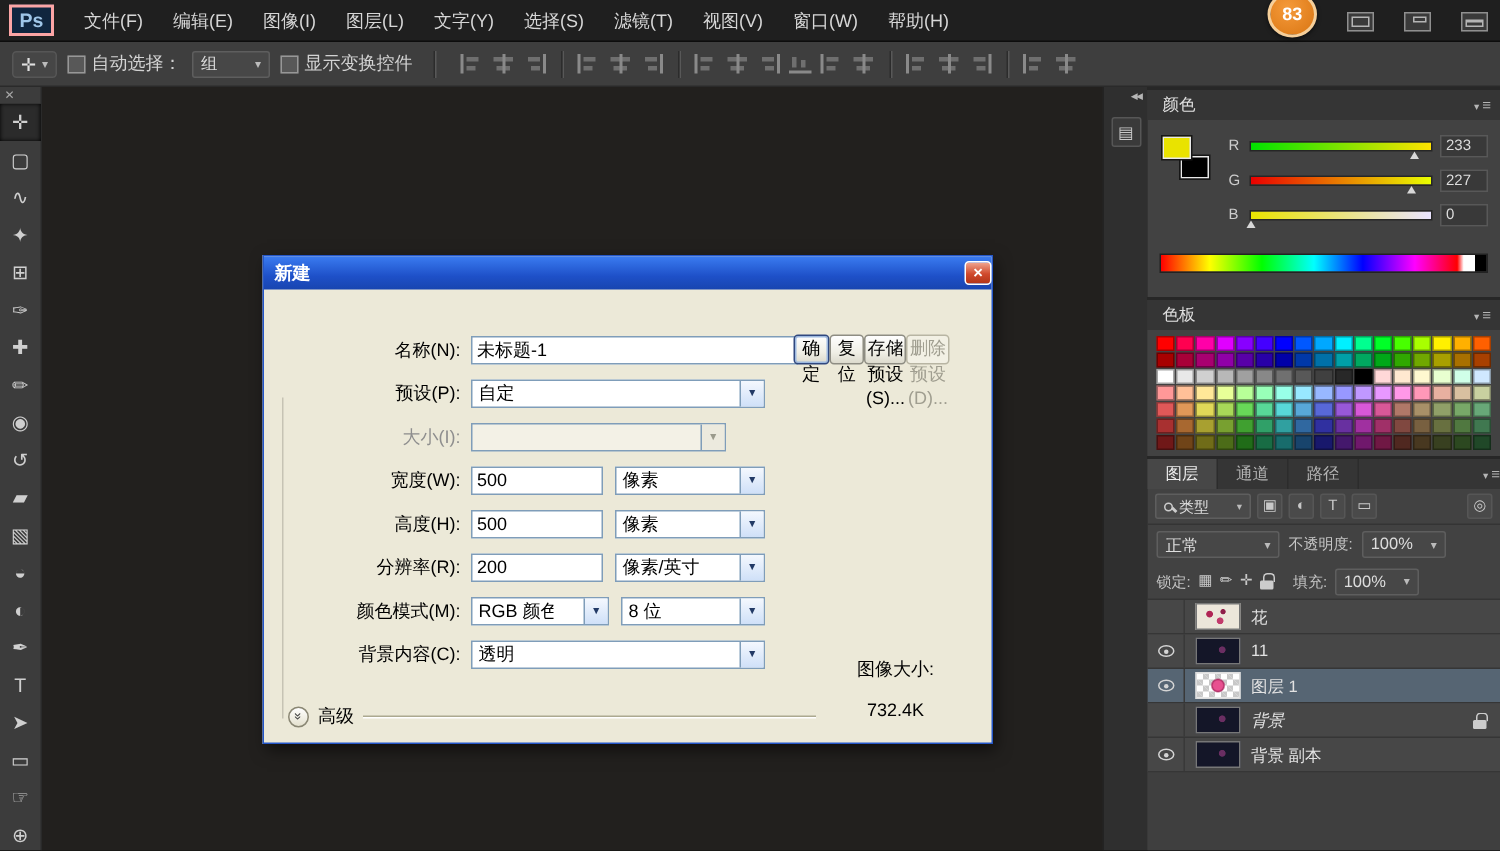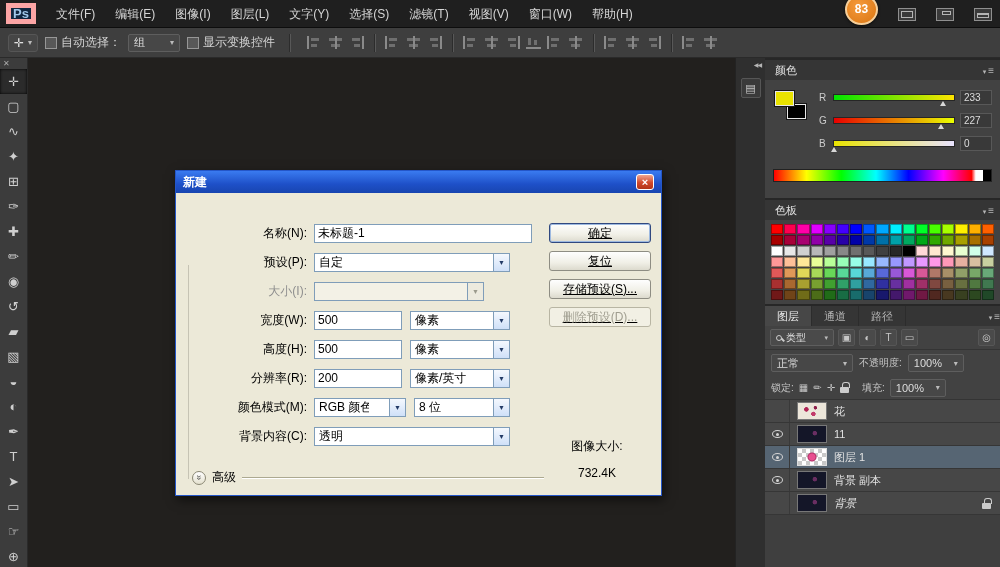--- a/index.html
+++ b/index.html
@@ -1,21 +1,21 @@
 <!DOCTYPE html>
 <html><head>
 <meta charset="utf-8">
 <style>
   html,body{margin:0;padding:0;background:#111;}
   *{box-sizing:border-box;font-family:"Liberation Sans","DejaVu Sans",sans-serif;}
   .app{position:relative;width:1000px;height:567px;background:#232221;overflow:hidden;}
 
   
   .menubar{height:28px;background:#1f1f1f;border-bottom:1px solid #0d0d0d;display:flex;align-items:center;padding:0 6px;position:relative;}
-  .ps-logo{width:30px;height:21px;background:#10263f;border:5px solid #fca5a5;color:#9fc6e8;font-weight:bold;font-size:13px;display:flex;align-items:center;justify-content:center;margin-right:10px;}
+  .ps-logo{width:30px;height:21px;background:#10263f;border:2px solid #fca5a5;color:#9fc6e8;font-weight:bold;font-size:13px;display:flex;align-items:center;justify-content:center;margin-right:10px;}
   .menu-items{display:flex;height:100%;align-items:center;}
   .menu-item{padding:0 10px;font-size:12px;color:#d6d6d6;line-height:28px;cursor:default;}
   .menubar-right{position:absolute;right:8px;top:0;height:28px;display:flex;align-items:center;gap:20px;}
   .badge{width:33px;height:31px;border-radius:50%;background:radial-gradient(circle at 40% 35%,#f59a3a,#d97512);border:2px solid #f6cf9a;color:#fff;font-weight:bold;font-size:12px;display:flex;align-items:center;justify-content:center;margin-top:-10px;box-shadow:0 1px 3px rgba(0,0,0,.6);}
   .winbtn{width:18px;height:13px;border:1px solid #8f8f8f;background:#3a3a3a;position:relative;}
   .winbtn::after{content:'';position:absolute;inset:2px;border:1px solid #b5b5b5;}
   .winbtn.alt::after{inset:2px 2px 5px 5px;}
   .winbtn.alt2::after{inset:4px 2px 2px 2px;border-top-width:2px;}
 
   
@@ -108,21 +108,21 @@
   .layer-row.selected .lthumb{border-color:#ddd;}
   .lname{font-size:11px;color:#e2e2e2;white-space:nowrap;}
   .lname.italic{font-style:italic;}
   .row-lock{margin-left:auto;margin-right:9px;}
   .th-a{background:radial-gradient(circle at 30% 40%,#b02455 0 2px,rgba(0,0,0,0) 2.5px),radial-gradient(circle at 62% 30%,#8f1d49 0 1.5px,rgba(0,0,0,0) 2px),radial-gradient(circle at 55% 68%,#c23a6b 0 2px,rgba(0,0,0,0) 2.5px),#ece6da;}
   .th-b{background:radial-gradient(circle at 60% 45%,#6a2e62 0 2px,rgba(0,0,0,0) 2.5px),#141628;}
   .th-c{background:radial-gradient(circle at 50% 50%,#e85090 0 3px,#b23067 4px,rgba(0,0,0,0) 5px),linear-gradient(45deg,#c8c8c8 25%,rgba(0,0,0,0) 25%,rgba(0,0,0,0) 75%,#c8c8c8 75%),linear-gradient(45deg,#c8c8c8 25%,#ffffff 25%,#ffffff 75%,#c8c8c8 75%);background-size:100% 100%,8px 8px,8px 8px;background-position:0 0,0 0,4px 4px;background-color:#fff;}
 
   
   .dialog{position:absolute;left:147px;top:112px;width:487px;height:326px;background:#ece9d8;border:1px solid #2456c8;box-shadow:2px 4px 10px rgba(0,0,0,.55);}
-  .dialog-title{height:22px;background:linear-gradient(180deg,#3a7bf0,#1e50c8 60%,#1845b0);display:flex;align-items:center;padding:0 7px 0 7px;}
+  .dialog-title{height:22px;background:linear-gradient(180deg,#3a7bf0,#1e50c8 60%,#1845b0);display:flex;align-items:center;padding:0 0 0 7px;}
   .dialog-title .tt{color:#fff;font-weight:bold;font-size:12px;flex:1;}
   .dialog-close{width:18px;height:16px;background:linear-gradient(#f0a590,#d0492c 55%,#b23418);border:1px solid #fff;border-radius:3px;color:#fff;font-weight:bold;font-size:11px;line-height:14px;text-align:center;}
   .dialog-body{position:relative;height:302px;font-size:12px;color:#000;}
   .bracket{position:absolute;left:12px;top:72px;height:214px;width:1px;background:#c6c3b4;}
   .dlg-left{position:absolute;left:10px;top:30px;width:356px;}
   .drow{display:flex;align-items:center;height:20px;margin-bottom:9px;}
   .lbl{width:128px;text-align:right;padding-right:7px;white-space:nowrap;}
   .lbl.dim{color:#8e8e8e;}
   .txt{height:19px;border:1px solid #7f9db9;font-size:12px;padding:0 3px;background:#fff;color:#000;}
   .txt.name-input{width:218px;}
@@ -133,21 +133,21 @@
   .cbtn::after{content:"▼";font-size:7px;color:#223a66;}
   .combo.w-preset{width:196px;}
   .combo.w-size{width:170px;}
   .combo.w-unit{width:100px;margin-left:8px;}
   .combo.w-mode{width:92px;}
   .combo.w-bit{width:96px;margin-left:8px;}
   .combo.w-bg{width:196px;}
   .combo.disabled{background:#f3f1e6;}
   .combo.disabled .cbtn{background:#eceade;}
   .combo.disabled .cbtn::after{color:#9a9a8c;}
-  .dlg-right{position:absolute;right:8px;top:30px;width:104px;display:flex;flex-direction:column;text-decoration:underline;}
+  .dlg-right{position:absolute;right:28px;top:30px;width:104px;display:flex;flex-direction:row;}
   .xpbtn{width:102px;height:20px;font-size:12px;color:#000;background:linear-gradient(#fefefe,#f0efe6 60%,#dcdacd);border:1px solid #8e8d83;border-radius:3px;margin-bottom:8px;padding:0;}
   .xpbtn.default{border-color:#30487f;box-shadow:0 0 0 1px #9db9e0 inset;}
   .xpbtn.disabled{color:#a09e90;background:#f2f0e4;border-color:#b8b5a3;}
   .imgsize{position:absolute;right:12px;top:240px;width:104px;text-align:center;line-height:27px;}
   .advanced-row{position:absolute;left:16px;top:276px;width:352px;display:flex;align-items:center;gap:6px;}
   .adv-btn{width:14px;height:14px;border-radius:50%;border:1px solid #8a8774;background:linear-gradient(#fff,#e4e1ce);display:flex;align-items:center;justify-content:center;font-size:9px;color:#444;}
   .adv-btn span{display:inline-block;transform:rotate(90deg);line-height:1;}
   .adv-line{flex:1;height:2px;border-top:1px solid #aca990;border-bottom:1px solid #fff;}
 </style>
 </head>
@@ -602,30 +602,30 @@
               <span class="lname">11</span>
             </div>
             <div class="layer-row selected">
               <div class="vis">
                 <span class="eye"></span>
               </div>
               <div class="lthumb th-c"></div>
               <span class="lname">图层 1</span>
             </div>
             <div class="layer-row">
-              <div class="vis">
-                <span class="eye"></span>
-              </div>
-              <div class="lthumb th-b"></div>
-              <span class="lname">背景 副本</span>
-            </div>
-            <div class="layer-row">
               <div class="vis"></div>
               <div class="lthumb th-b"></div>
               <span class="lname italic">背景</span>
               <span class="lockmini row-lock"></span>
             </div>
+            <div class="layer-row">
+              <div class="vis">
+                <span class="eye"></span>
+              </div>
+              <div class="lthumb th-b"></div>
+              <span class="lname">背景 副本</span>
+            </div>
           </div>
       </div>
 
     </div>
   </div>
 </div>
 
 </body></html>

